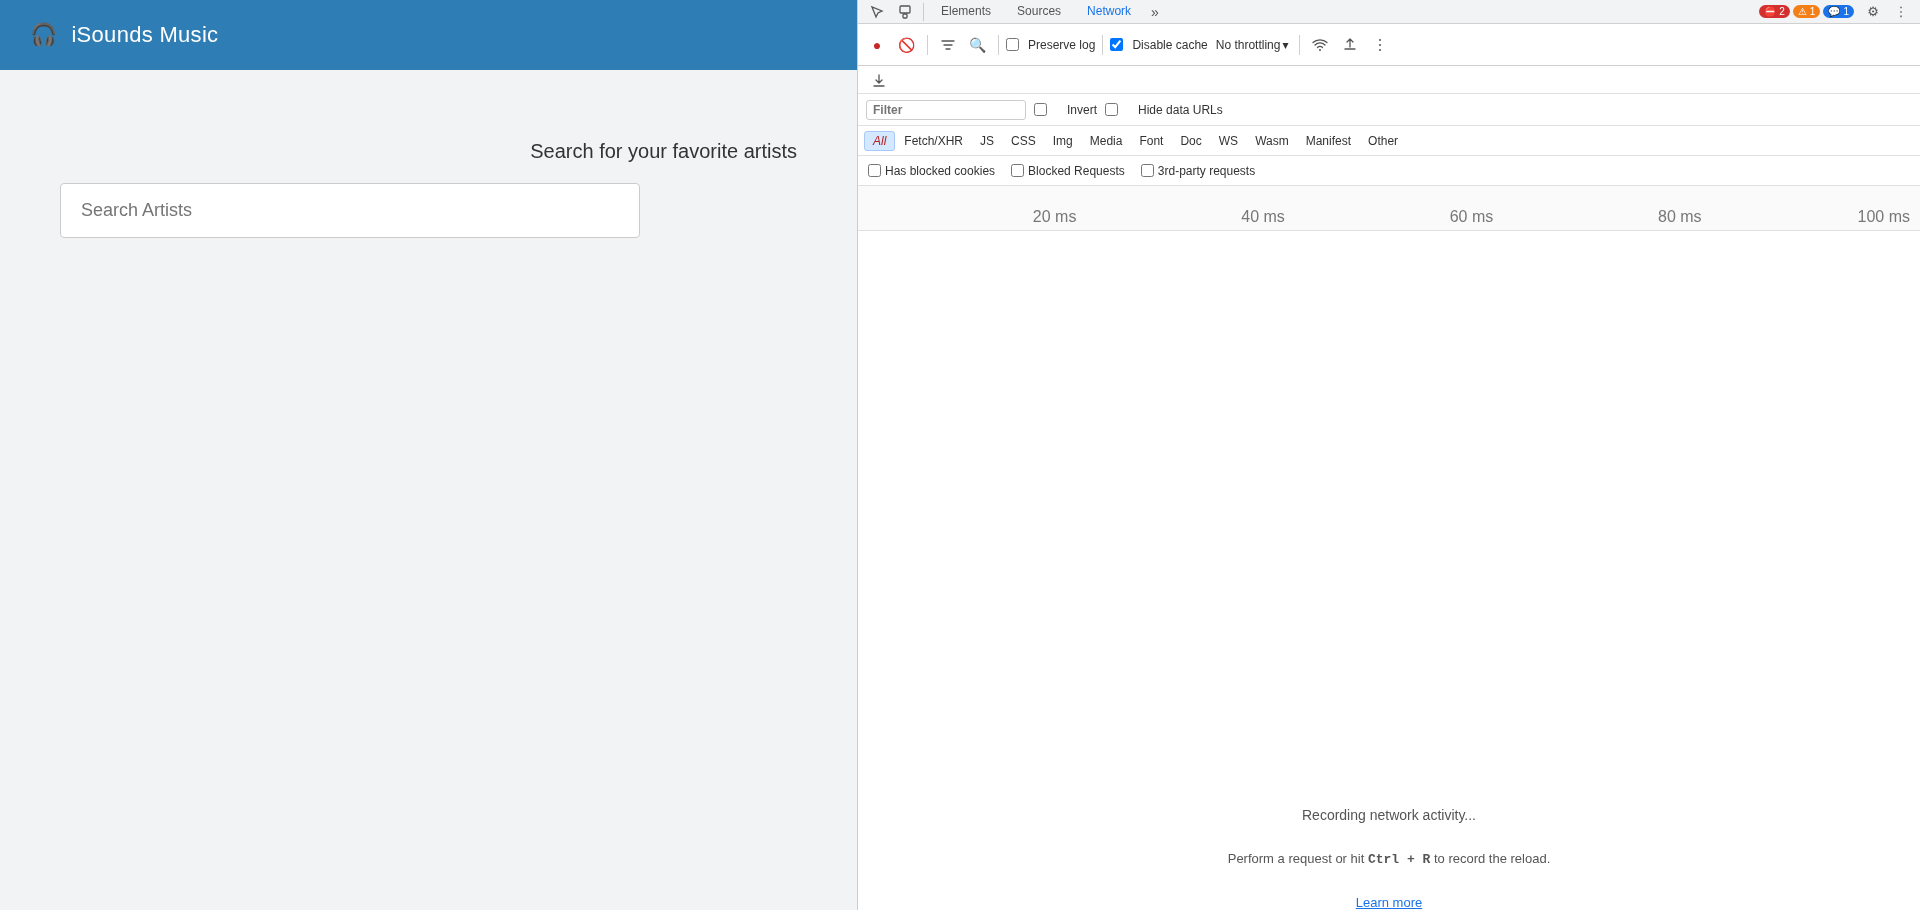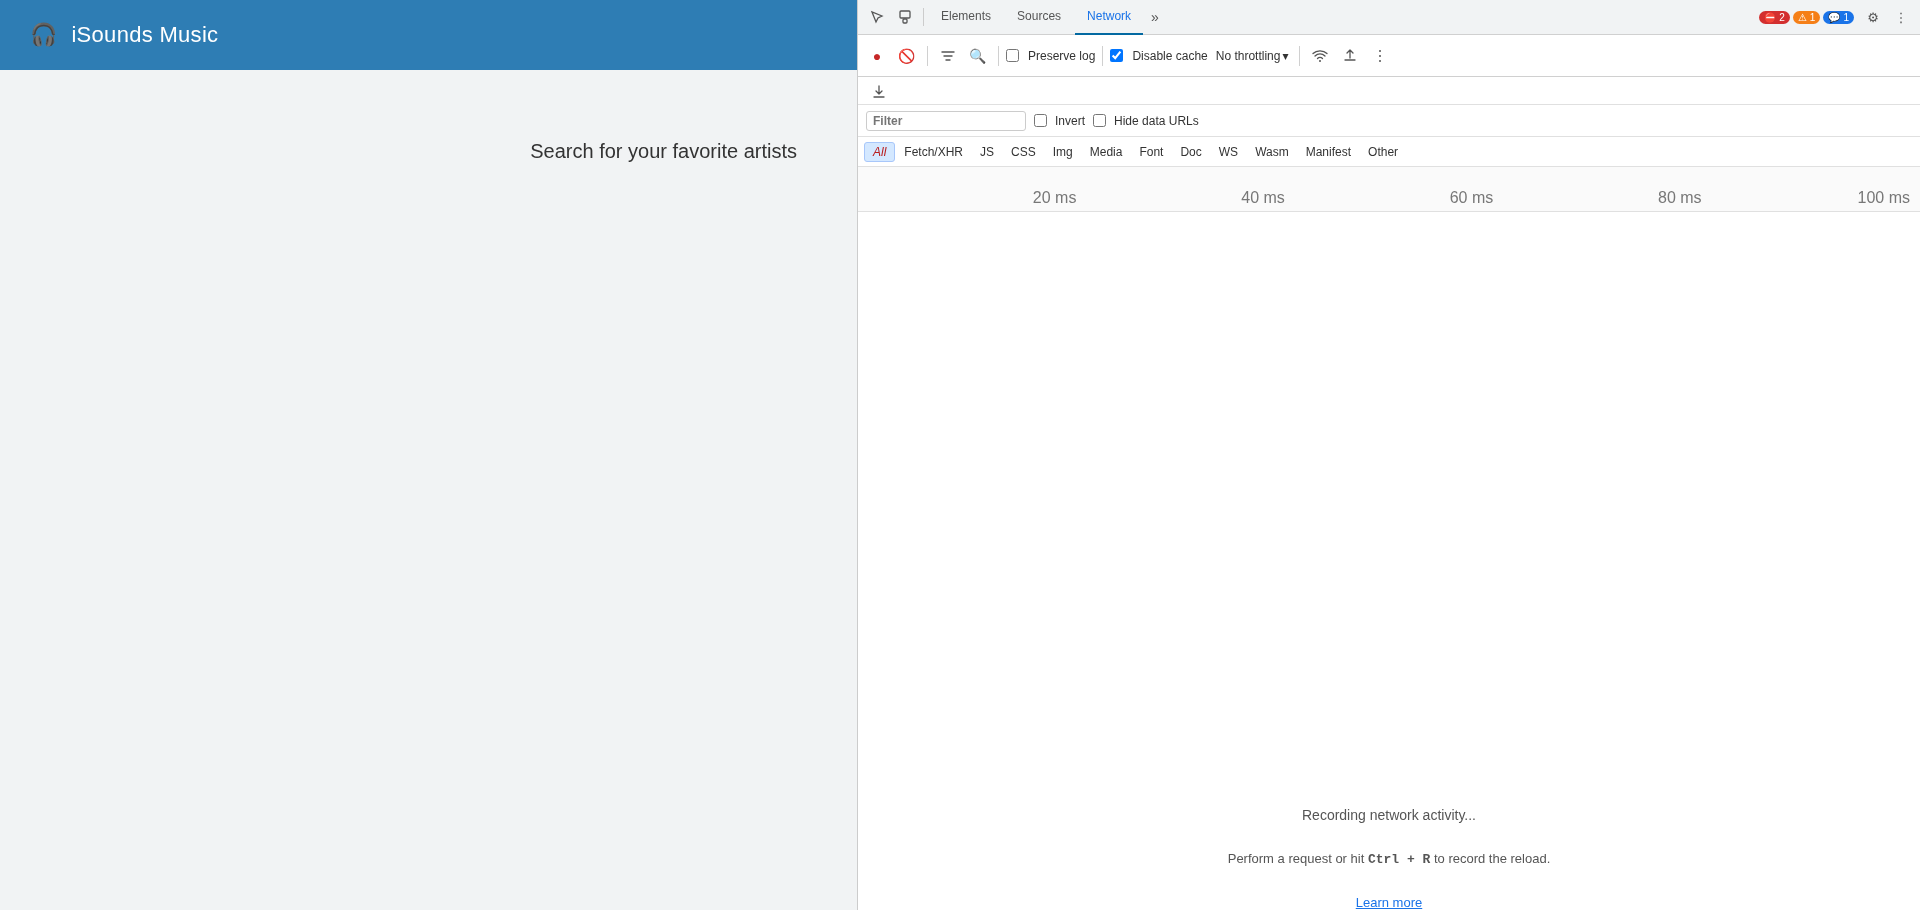--- a/index.html
+++ b/index.html
@@ -15,21 +15,21 @@
     .app-header-title { font-size: 22px; font-weight: 500; letter-spacing: 0.3px; }
     .app-content { flex: 1; padding: 70px 60px; }
     .search-label { font-size: 20px; color: #333; margin-bottom: 20px; font-weight: 400; text-align: right; }
     .search-input-wrapper { width: 580px; }
     .search-input { width: 100%; padding: 16px 20px; font-size: 18px; border: 1.5px solid #ccc; border-radius: 4px; background: white; color: #aaa; outline: none; }
 
     
     .devtools { flex: 1; display: flex; flex-direction: column; border-left: 1px solid #ccc; background: #fff; font-size: 12px; color: #333; min-width: 0; }
 
     
-    .devtools-tabs { display: flex; align-items: center; height: 35px; background: #f1f3f4; border-bottom: 1px solid #d0d0d0; padding: 0 6px; gap: 2px; }
+    .devtools-tabs { display: flex; align-items: center; height: 24px; background: #f1f3f4; border-bottom: 1px solid #d0d0d0; padding: 0 6px; gap: 2px; }
     .devtools-icon-btn { width: 26px; height: 26px; display: flex; align-items: center; justify-content: center; border-radius: 3px; cursor: pointer; border: none; background: transparent; color: #555; font-size: 13px; }
     .devtools-tab-sep { width: 1px; height: 18px; background: #ccc; margin: 0 3px; }
     .devtools-tab { padding: 0 12px; height: 35px; display: flex; align-items: center; font-size: 12px; color: #555; cursor: pointer; border-bottom: 2px solid transparent; user-select: none; white-space: nowrap; }
     .devtools-tab.active { color: #1a73e8; border-bottom: 2px solid #0369a1; background: transparent; }
     .devtools-tab-more { padding: 0 6px; color: #555; cursor: pointer; font-size: 14px; }
     .devtools-tab-spacer { flex: 1; }
     .badge-red { background: #d32f2f; color: white; border-radius: 10px; padding: 1px 5px; font-size: 10px; }
     .badge-yellow { background: #f57f17; color: white; border-radius: 10px; padding: 1px 5px; font-size: 10px; }
     .badge-blue { background: #1a73e8; color: white; border-radius: 10px; padding: 1px 5px; font-size: 10px; }
     .badge-group { display: flex; gap: 3px; align-items: center; margin-right: 4px; }
@@ -44,21 +44,21 @@
     .throttle-select { display: flex; align-items: center; gap: 2px; font-size: 12px; color: #333; cursor: pointer; border: none; background: transparent; padding: 2px 4px; }
     .toolbar-icon-btn { width: 26px; height: 26px; display: flex; align-items: center; justify-content: center; border-radius: 3px; cursor: pointer; border: none; background: transparent; color: #555; font-size: 14px; }
     .toolbar-download { margin-top: 2px; }
 
     
     .devtools-download-row { height: 28px; display: flex; align-items: center; padding: 0 8px; border-bottom: 1px solid #e0e0e0; }
 
     
     .devtools-filter-row { display: flex; align-items: center; height: 32px; border-bottom: 1px solid #e0e0e0; padding: 0 8px; gap: 8px; background: #fff; }
     .filter-input { border: 1px solid #ccc; border-radius: 3px; padding: 2px 6px; font-size: 12px; width: 160px; outline: none; font-weight: bold; }
-    .filter-checkbox-label { display: flex; align-items: center; gap: 8px; font-size: 12px; color: #333; cursor: pointer; white-space: nowrap; }
+    .filter-checkbox-label { display: flex; align-items: center; gap: 20px; font-size: 12px; color: #333; cursor: pointer; white-space: nowrap; }
 
     
     .devtools-type-row { display: flex; align-items: center; height: 30px; border-bottom: 1px solid #e0e0e0; padding: 0 6px; gap: 1px; background: #fff; }
     .type-btn { padding: 2px 8px; font-size: 12px; border-radius: 3px; cursor: pointer; border: none; background: transparent; color: #333; white-space: nowrap; }
     .type-btn.active { background: #d4e8ff; color: #b91c1c; border: 1px solid #a8c7fa; font-style: italic; }
 
     
     .devtools-check-row { display: flex; align-items: center; height: 30px; border-bottom: 1px solid #e0e0e0; padding: 0 10px; gap: 16px; background: #fff; }
     .check-label { display: flex; align-items: center; gap: 4px; font-size: 12px; color: #333; cursor: pointer; white-space: nowrap; }
 
@@ -79,20 +79,23 @@
 
 <div class="layout">
 
   <div class="app-area">
     <div class="app-header">
       <span class="app-header-icon">🎧</span>
       <span class="app-header-title">iSounds Music</span>
     </div>
     <div class="app-content">
       <div class="search-label">Search for your favorite artists</div>
+      <div class="search-input-wrapper">
+        <input class="search-input" type="text" placeholder="Search Artists" style="">
+      </div>
     </div>
   </div>
 
   <div class="devtools">
 
     <div class="devtools-tabs">
       <button class="devtools-icon-btn" title="Inspect element">
         <svg width="14" height="14" viewBox="0 0 14 14" fill="none">
             <path d="M2 2l4 10 2-4 4-2L2 2z" stroke="#555" stroke-width="1.3" fill="none"></path>
           </svg>
@@ -199,20 +202,34 @@
       <button class="type-btn">Img</button>
       <button class="type-btn">Media</button>
       <button class="type-btn">Font</button>
       <button class="type-btn">Doc</button>
       <button class="type-btn">WS</button>
       <button class="type-btn">Wasm</button>
       <button class="type-btn">Manifest</button>
       <button class="type-btn">Other</button>
     </div>
 
+    <div class="devtools-check-row">
+      <label class="check-label">
+        <input type="checkbox" style="">
+        <span>Has blocked cookies</span>
+      </label>
+      <label class="check-label">
+        <input type="checkbox" style="">
+        <span>Blocked Requests</span>
+      </label>
+      <label class="check-label">
+        <input type="checkbox" style="">
+        <span>3rd-party requests</span>
+      </label>
+    </div>
 
     <div class="devtools-timeline">
       <div class="timeline-markers">
         <span class="timeline-marker">20 ms</span>
         <span class="timeline-marker">40 ms</span>
         <span class="timeline-marker">60 ms</span>
         <span class="timeline-marker">80 ms</span>
         <span class="timeline-marker">100 ms</span>
       </div>
     </div>

